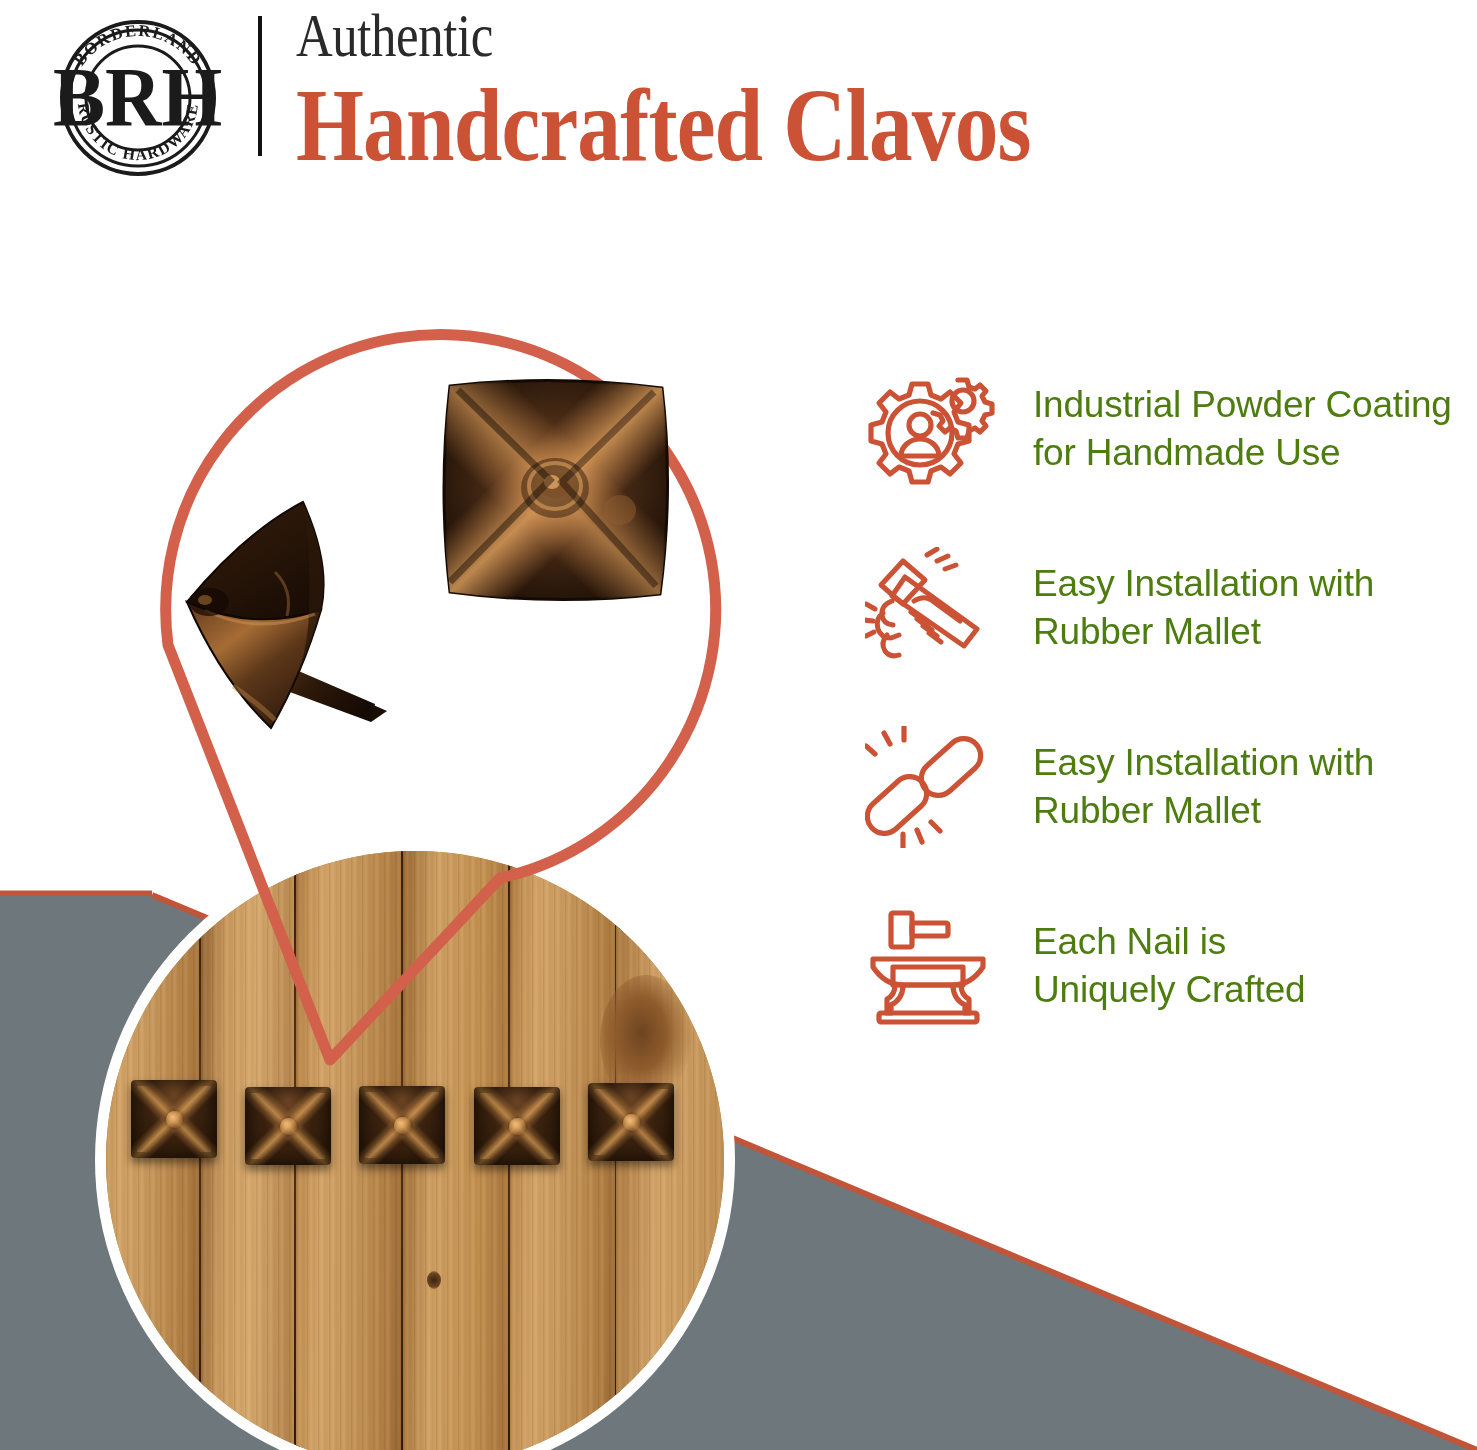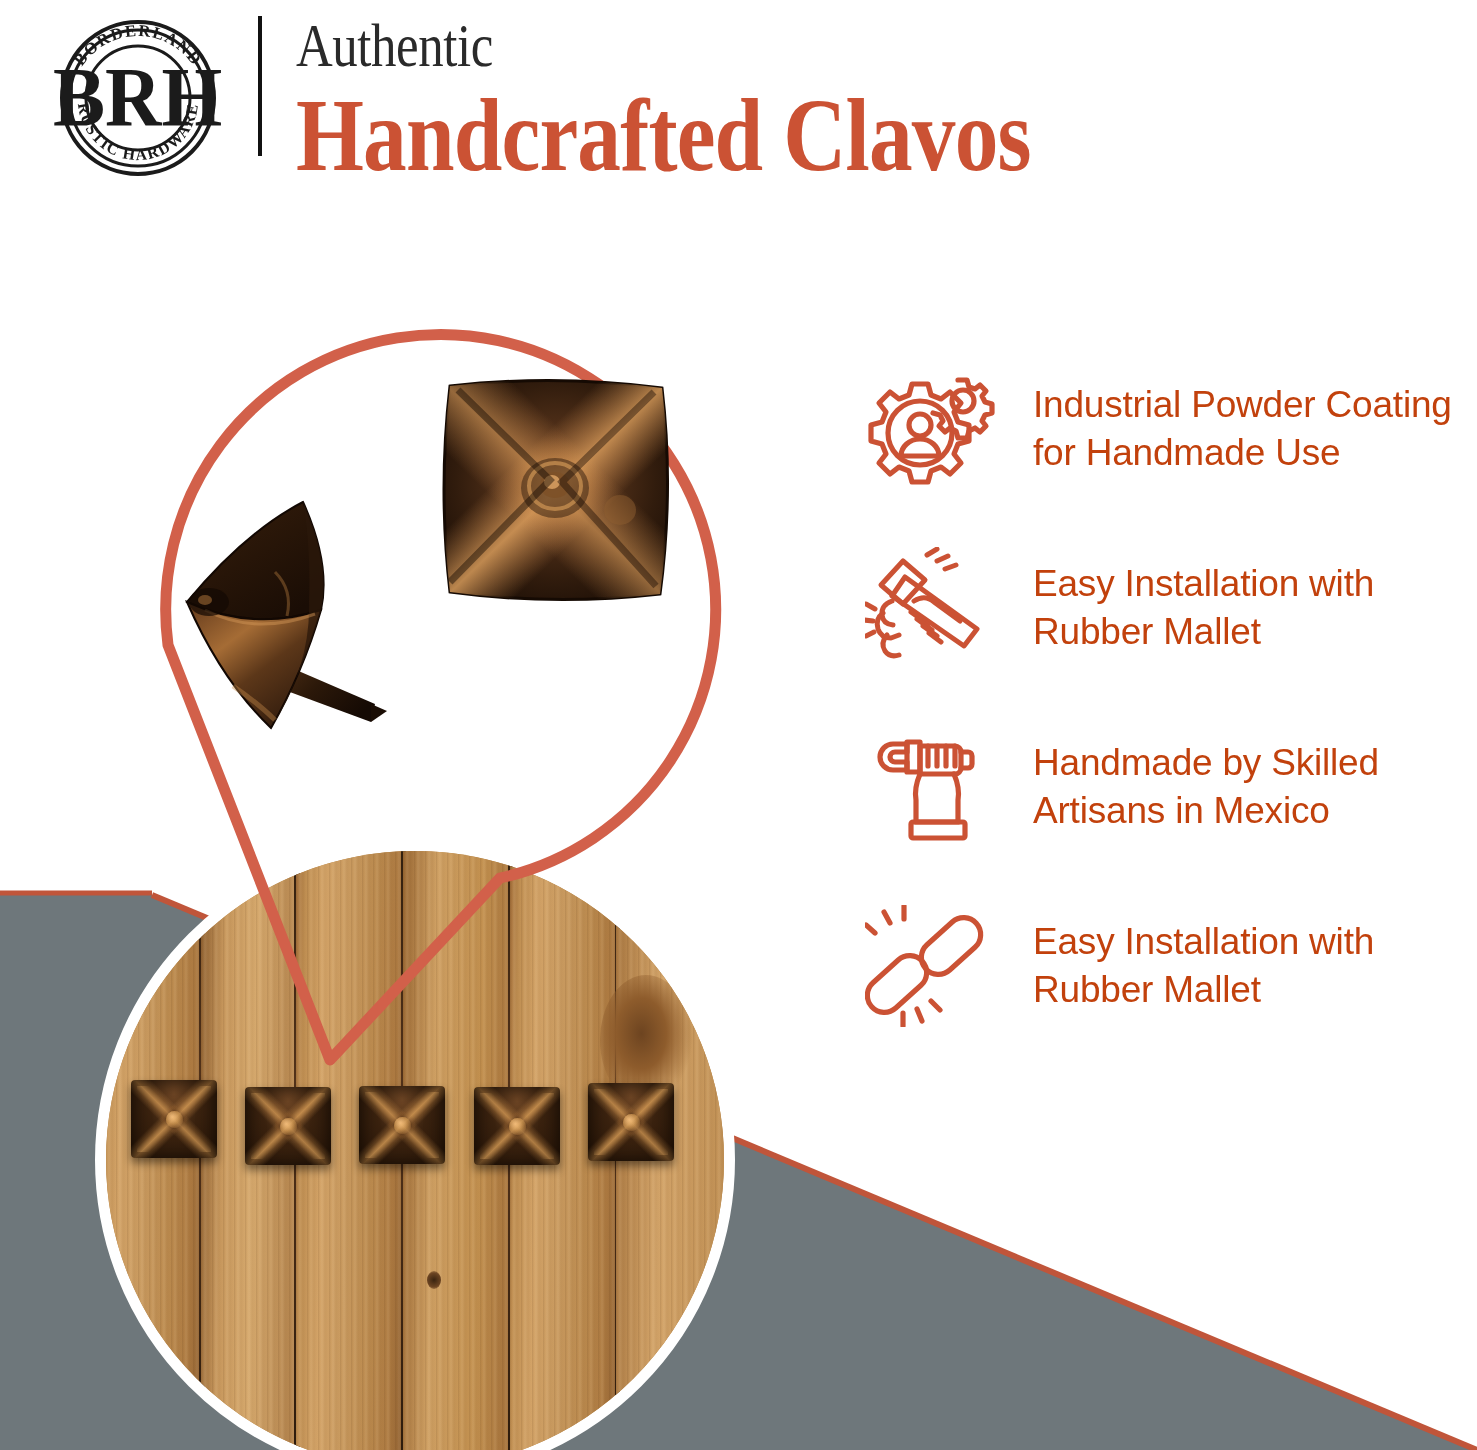--- a/index.html
+++ b/index.html
@@ -10,21 +10,21 @@
   }
   #canvas{position:absolute;inset:0;width:1477px;height:1450px;overflow:hidden;background:#fff;}
 
   
   .gray-wedge{position:absolute;left:0;top:0;width:1477px;height:1450px;z-index:1;pointer-events:none;}
 
   
   .header{position:absolute;left:0;top:0;width:1477px;height:190px;z-index:6;}
   .logo-wrap{position:absolute;left:52px;top:14px;width:170px;height:165px;}
   .divider{position:absolute;left:258px;top:16px;width:4px;height:140px;background:#111;z-index:6;}
-  .titles{position:absolute;left:296px;top:14px;z-index:6;}
+  .titles{position:absolute;left:296px;top:4px;z-index:6;}
   .title-sm{
     font-family:"Liberation Serif", serif;
     font-size:62px;line-height:1.0;color:#2a2a2a;letter-spacing:-0.5px;
     font-weight:400;transform:scaleX(0.82);transform-origin:left center;white-space:nowrap;
   }
   .title-lg{
     font-family:"Liberation Serif", serif;
     font-size:104px;line-height:1.02;color:#CB5234;letter-spacing:-1px;
     font-weight:700;transform:scaleX(0.84);transform-origin:left center;white-space:nowrap;
     margin-top:6px;
@@ -85,21 +85,21 @@
     position:absolute;left:175px;top:300px;width:270px;height:300px;z-index:6;
   }
 
   
   .features{position:absolute;left:862px;top:368px;width:610px;z-index:7;}
   .feature{position:relative;display:flex;align-items:center;gap:36px;height:auto;margin-bottom:57px;}
   .feature:last-child{margin-bottom:0;}
   .ficon{flex:0 0 135px;width:135px;height:122px;display:flex;align-items:center;justify-content:center;}
   .ftext{
     font-family:"Liberation Sans", sans-serif;
-    font-size:37px;line-height:1.30;color:#c2410c;font-weight:400;letter-spacing:-0.2px;
+    font-size:37px;line-height:1.30;color:#4d7c0f;font-weight:400;letter-spacing:-0.2px;
   }
   .ftext span{display:block;white-space:nowrap;}
 </style>
 </head>
 <body>
 
 <div id="canvas">
 
   <svg class="gray-wedge" viewBox="0 0 1477 1450" preserveAspectRatio="none">
     <polygon points="0,895 152,895 1477,1450 0,1450" fill="#6E777B"></polygon>
@@ -284,52 +284,52 @@
             <path d="M10,62 l-9,-5 M8,74 l-9,-1 M9,85 l-8,4"></path>
           </g>
         </svg>
       </div>
       <div class="ftext">
         <span>Easy Installation with</span>
         <span>Rubber Mallet</span>
       </div>
     </div>
 
-    <div class="feature">
-      <div class="ficon">
-        <svg viewBox="0 0 130 122" width="130" height="122">
-          <g fill="none" stroke="#CB5234" stroke-width="5.2" stroke-linejoin="round" stroke-linecap="round">
-            <path d="M42,18 h-14 a13,13 0 0 0 0,26 h14 v-8 h-12 a5,5 0 0 1 0,-10 h12 Z"></path>
-            <path d="M42,16 h13 v30 h-13 Z"></path>
-            <path d="M55,20 h35 a6,6 0 0 1 6,6 v16 a6,6 0 0 1 -6,6 h-35 Z"></path>
-            <path d="M96,26 h7 a4,4 0 0 1 4,4 v8 a4,4 0 0 1 -4,4 h-7"></path>
-            <path d="M63,20 v20 M72,20 v20 M81,20 v20 M90,20 v20"></path>
-            <path d="M55,48 q-6,14 -4,26 v22 h42 v-22 q2,-12 -4,-26"></path>
-            <rect x="46" y="96" width="54" height="16" rx="2"></rect>
-          </g>
-        </svg>
-      </div>
-      <div class="ftext">
-        <span>Handmade by Skilled</span>
-        <span>Artisans in Mexico</span>
-      </div>
-    </div>
 
     <div class="feature">
       <div class="ficon">
         <svg viewBox="0 0 130 122" width="130" height="122">
           <g fill="none" stroke="#CB5234" stroke-width="5.2" stroke-linejoin="round" stroke-linecap="round">
             <rect x="-2" y="62" width="68" height="34" rx="17" transform="rotate(-42 32 79)"></rect>
             <rect x="52" y="24" width="68" height="34" rx="17" transform="rotate(-42 86 41)"></rect>
             <path d="M10,28 l-9,-8 M25,18 l-6,-11 M39,14 l0,-13"></path>
             <path d="M66,96 l9,9 M52,104 l5,12 M38,108 l0,13"></path>
           </g>
         </svg>
       </div>
       <div class="ftext">
         <span>Easy Installation with</span>
         <span>Rubber Mallet</span>
       </div>
     </div>
 
+    <div class="feature">
+      <div class="ficon">
+        <svg viewBox="0 0 130 122" width="130" height="122">
+          <g fill="none" stroke="#CB5234" stroke-width="5.2" stroke-linejoin="round" stroke-linecap="round">
+            <rect x="26" y="8" width="21" height="34" rx="2"></rect>
+            <rect x="47" y="18" width="36" height="13" rx="2"></rect>
+            <path d="M8,54 h110 v8 q-12,18 -30,18 h-50 q-18,0 -30,-18 Z"></path>
+            <path d="M28,62 h70 v18 h-70 Z"></path>
+            <path d="M30,80 q0,10 -8,14 v14 h4 v-8 q12,-6 12,-20"></path>
+            <path d="M96,80 q0,10 8,14 v14 h-4 v-8 q-12,-6 -12,-20"></path>
+            <rect x="14" y="108" width="98" height="9" rx="2"></rect>
+          </g>
+        </svg>
+      </div>
+      <div class="ftext">
+        <span>Each Nail is</span>
+        <span>Uniquely Crafted</span>
+      </div>
+    </div>
 
   </div>
 </div>
 
 </body></html>

